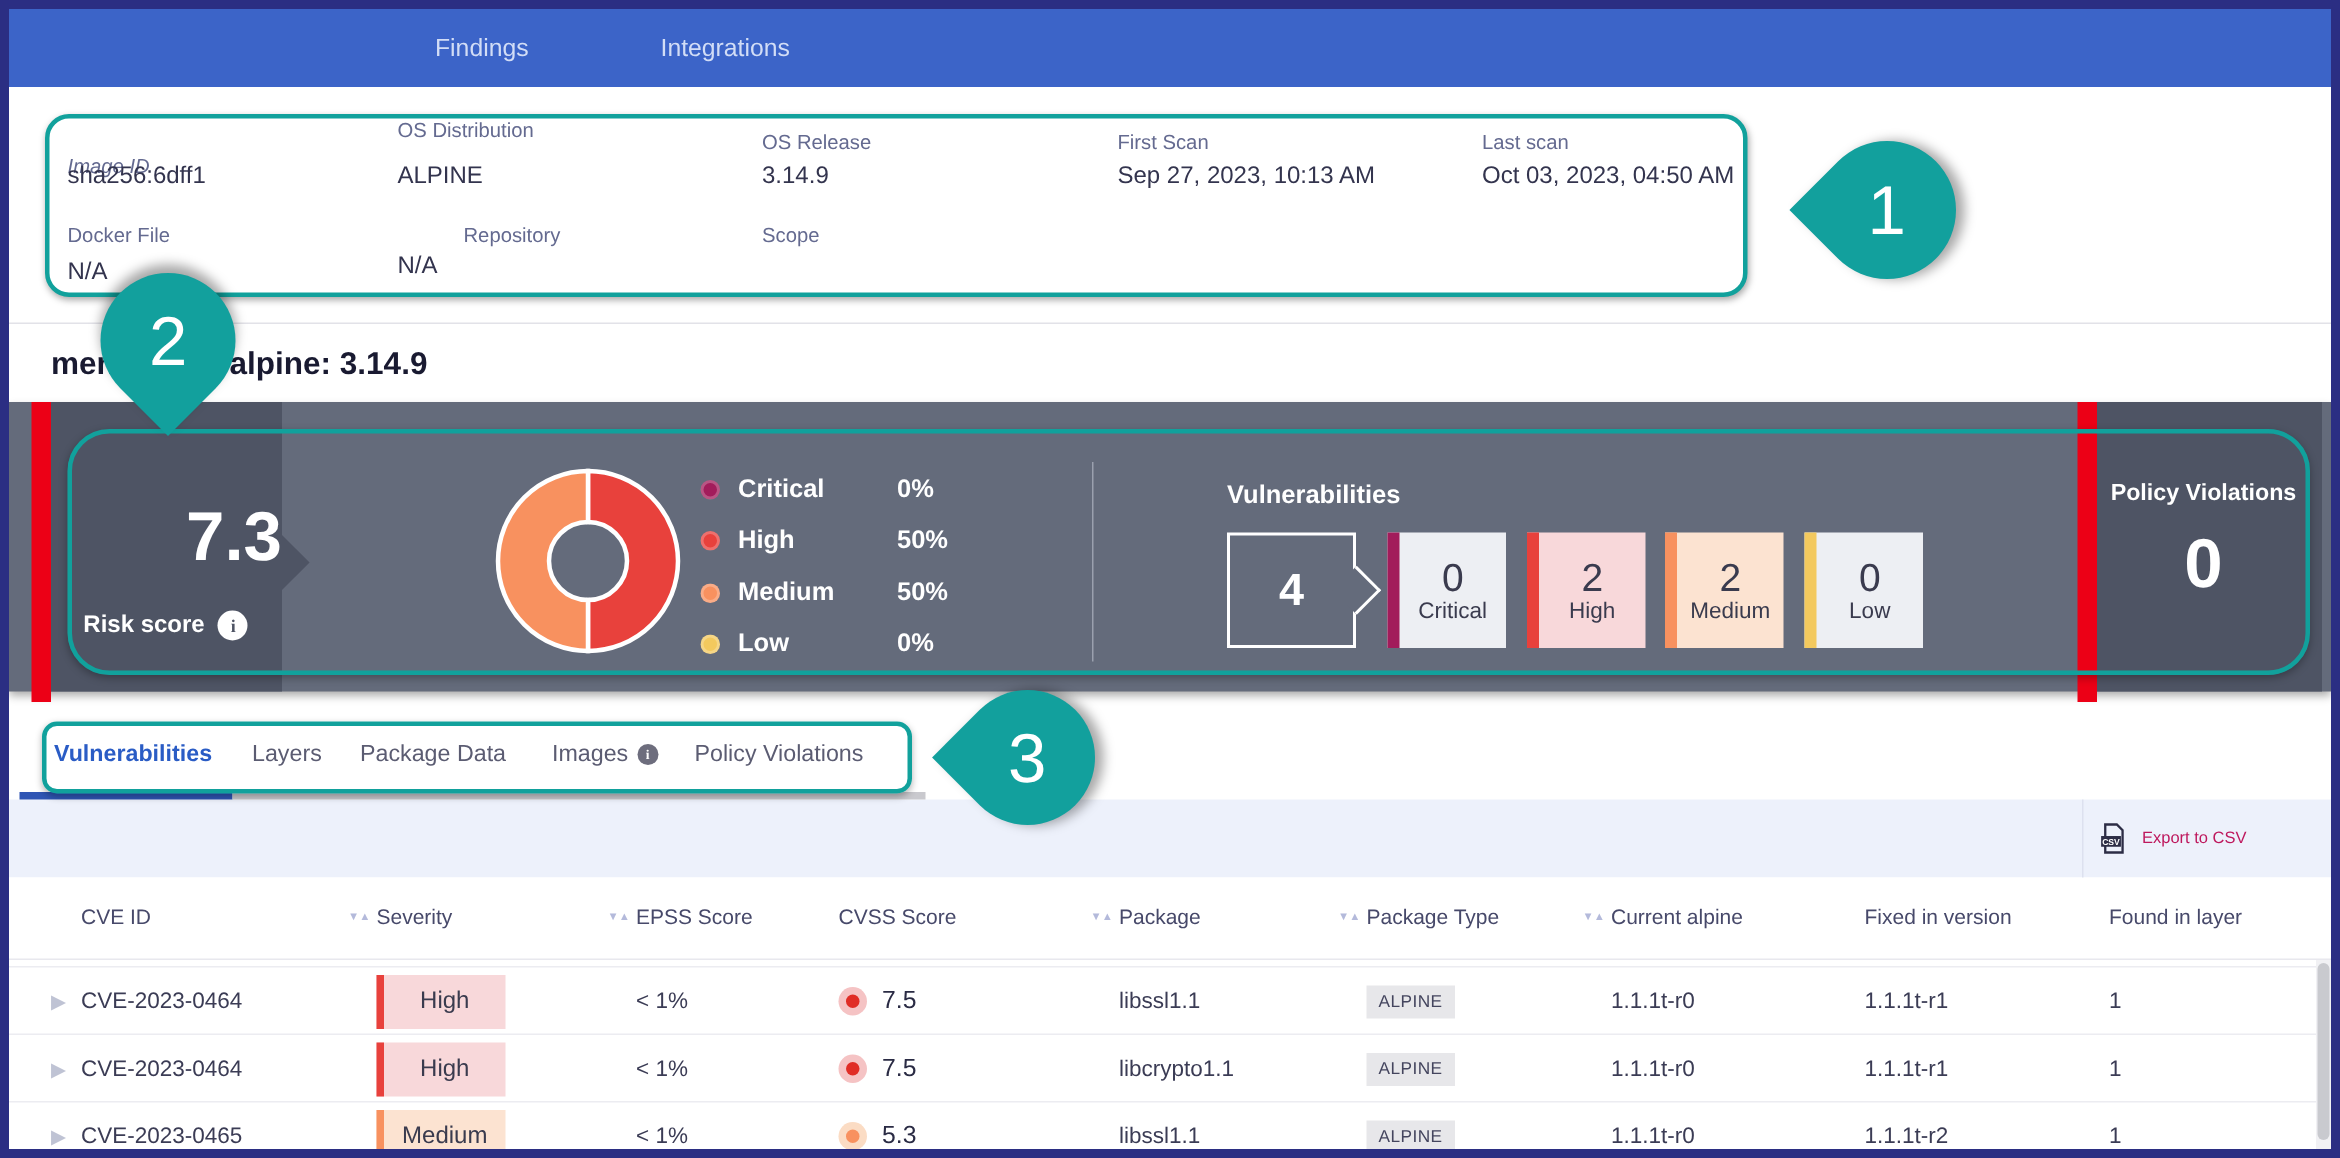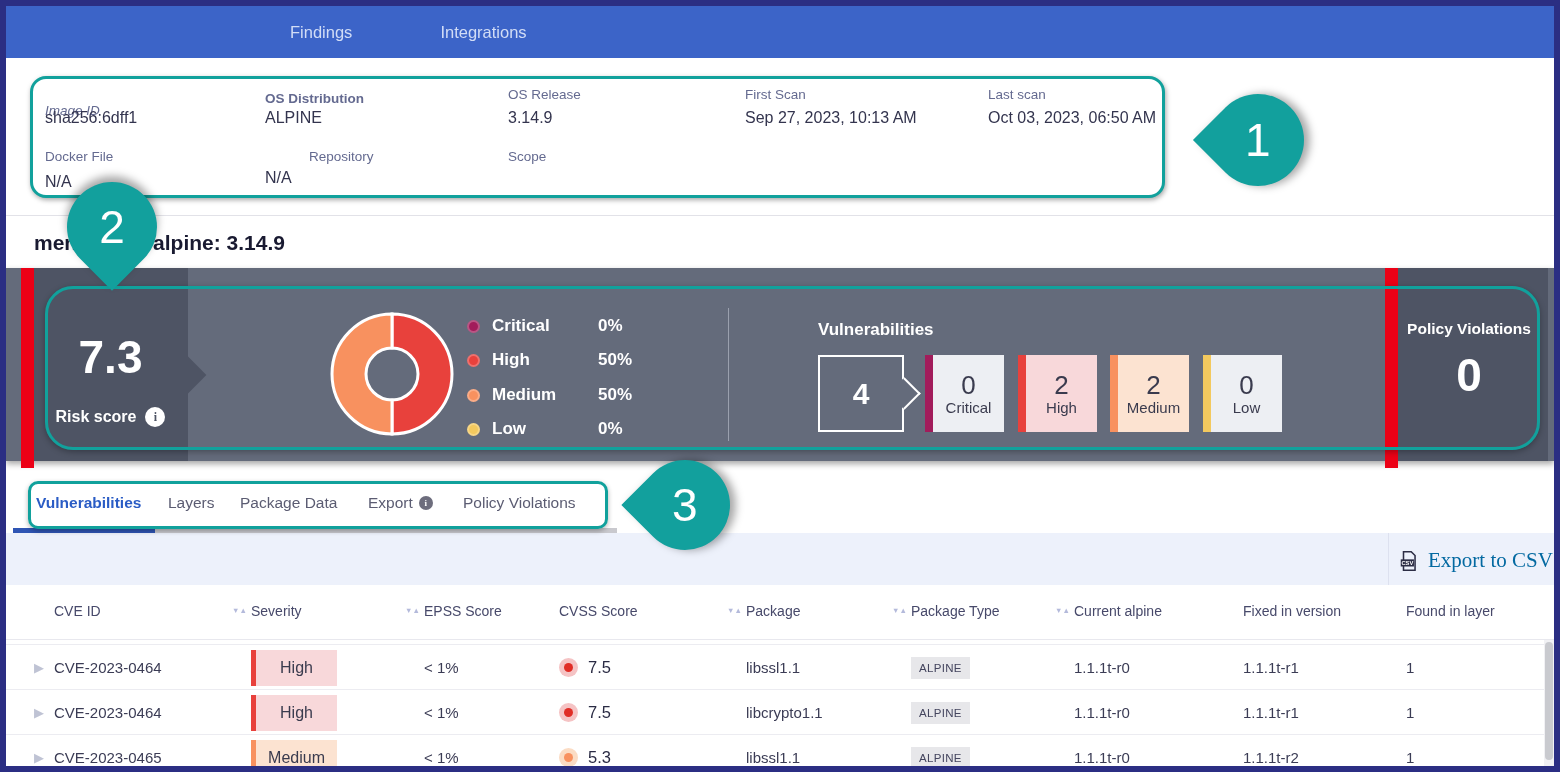--- a/index.html
+++ b/index.html
@@ -29,21 +29,21 @@
   .callout span { color:#fff; font-size:46px; font-weight:300; }
 
   .divider-h { position:absolute; left:6px; top:215px; width:1548px; height:1px; background:#e2e2e8; }
   .page-title { position:absolute; left:34px; top:231px; font-size:21px; font-weight:bold; color:#191a31; }
 
   
   .banner { position:absolute; left:6px; top:268px; width:1548px; height:193px; background:#646b7b; box-shadow:0 3px 6px rgba(0,0,0,.35); }
   .red-stripe { position:absolute; top:268px; width:13px; height:200px; background:#ec0016; z-index:4; }
   .dark-box { position:absolute; top:268px; height:193px; background:#4e5464; }
   .banner-annotation { position:absolute; left:45px; top:286px; width:1495px; height:164px; border:3px solid #11a19c; border-radius:28px; z-index:6; pointer-events:none; box-shadow:0 2px 6px rgba(0,0,0,.3); }
-  .risk-score { position:absolute; left:33px; top:330px; width:155px; text-align:center; color:#fff; font-size:46px; font-weight:bold; z-index:5; }
+  .risk-score { position:absolute; left:33px; top:330px; width:155px; text-align:right; color:#fff; font-size:46px; font-weight:bold; z-index:5; }
   .risk-label-row { position:absolute; left:33px; top:407px; width:155px; display:flex; align-items:center; justify-content:center; gap:9px; z-index:5; color:#fff; font-size:16px; font-weight:bold; }
   .info-circle { width:20px; height:20px; border-radius:50%; background:#fff; color:#4e5464; font-size:12px; font-weight:bold; display:inline-flex; align-items:center; justify-content:center; font-family:"Liberation Serif", serif; }
   .risk-chevron { position:absolute; left:175px; top:362px; width:26px; height:26px; background:#4e5464; transform:rotate(45deg); z-index:4; }
 
   .legend-row { position:absolute; display:flex; align-items:center; gap:12px; z-index:5; }
   .legend-dot { width:13px; height:13px; border-radius:50%; border:2px solid rgba(255,255,255,.25); }
   .legend-label { color:#fff; font-size:17px; font-weight:bold; }
   .legend-value { position:absolute; color:#fff; font-size:17px; font-weight:bold; z-index:5; }
   .vdivider { position:absolute; left:728px; top:308px; width:1px; height:133px; background:#9aa0ae; z-index:5; }
 
@@ -69,21 +69,21 @@
   .tabline-active { position:absolute; left:13px; top:528px; width:142px; height:5px; background:#2f55b4; z-index:3; }
   .tabline-rest { position:absolute; left:155px; top:528px; width:462px; height:5px; background:#c9c9ce; z-index:3; }
 
   
   .toolbar { position:absolute; left:6px; top:533px; width:1548px; height:52px; background:#edf1fb; z-index:2; }
   .items-count { position:absolute; left:34px; top:549px; font-size:15px; color:#4b4c6a; }
   .checkbox { position:absolute; width:17px; height:17px; border:1.5px solid #c3c8da; border-radius:3px; background:#fbfcfe; cursor:pointer; }
   .cb-label { position:absolute; font-size:16px; color:#33344e; white-space:nowrap; }
   .toolbar-vdiv { position:absolute; left:1388px; top:533px; width:1px; height:52px; background:#dde1ef; z-index:3; }
   .export-btn { position:absolute; left:1398px; top:548px; display:flex; align-items:center; gap:8px; cursor:pointer; z-index:3; }
-  .export-label { font-size:21px; color:#0369a1;font-family:Liberation Serif, serif; }
+  .export-label { font-size:11px; color:#be185d; }
 
   
   .thead { position:absolute; left:6px; top:585px; width:1548px; height:55px; background:#fff; border-bottom:1px solid #e8e8ee; z-index:2; }
   .th { position:absolute; top:18px; font-size:14px; color:#47496a; white-space:nowrap; }
   .sort-ic { position:absolute; left:-19px; top:3px; font-size:7.5px; letter-spacing:0px; color:#b4badb; }
   .trow { position:absolute; left:6px; width:1548px; height:45px; border-top:1px solid #ececf1; background:#fff; z-index:2; }
   .trow:first-of-type { border-top:none; }
   .cell { position:absolute; top:0; line-height:45px; font-size:15px; color:#3b3c55; white-space:nowrap; }
   .expander { position:absolute; left:28px; top:0; line-height:45px; font-size:13px; color:#bfc3d4; cursor:pointer; }
   .sev-badge { position:absolute; left:245px; top:5px; width:86px; height:36px; line-height:36px; text-align:center; font-size:16px; color:#3a3b4e; border-left:5px solid; }
@@ -114,28 +114,28 @@
         <span>Findings</span>
       </div>
     <div class="nav-tab">
         <span>Integrations</span>
       </div>
   </div>
 
   <div class="info-panel">
     <span class="fld-label" style="left:12px; top:24px;font-style:italic;">Image ID</span>
     <span class="fld-value" style="left:12px; top:30px;">sha256:6dff1</span>
-    <span class="fld-label" style="left:232px; top:12px;font-weight:bold;">OS Distribution</span>
+    <span class="fld-label" style="left:232px; top:0;">OS Distribution</span>
     <span class="fld-value" style="left:232px; top:30px;">ALPINE</span>
     <span class="fld-label" style="left:475px; top:8px;">OS Release</span>
     <span class="fld-value" style="left:475px; top:30px;">3.14.9</span>
     <span class="fld-label" style="left:712px; top:8px;">First Scan</span>
     <span class="fld-value" style="left:712px; top:30px;">Sep 27, 2023, 10:13 AM</span>
     <span class="fld-label" style="left:955px; top:8px;">Last scan</span>
-    <span class="fld-value" style="left:955px; top:30px;">Oct 03, 2023, 06:50 AM</span>
+    <span class="fld-value" style="left:955px; top:30px;">Oct 03, 2023, 04:50 AM</span>
     <span class="fld-label" style="left:12px; top:70px;">Docker File</span>
     <span class="fld-value" style="left:12px; top:94px;">N/A</span>
     <span class="fld-label" style="left:232px; top:70px;margin-left:44px;">Repository</span>
     <span class="fld-value" style="left:232px; top:90px;">N/A</span>
     <span class="fld-label" style="left:475px; top:70px;">Scope</span>
   </div>
 
   <div class="callout callout-left" style="left:1212px; top:94px;">
       <span>1</span>
     </div>
@@ -219,21 +219,21 @@
   <div class="dtab active" style="left:36px;">
       <span>Vulnerabilities</span>
     </div>
   <div class="dtab" style="left:168px;">
       <span>Layers</span>
     </div>
   <div class="dtab" style="left:240px;">
       <span>Package Data</span>
     </div>
   <div class="dtab" style="left:368px;">
-      <span>Export</span>
+      <span>Images</span>
       <span class="secrets-info">i</span>
     </div>
   <div class="dtab" style="left:463px;">
       <span>Policy Violations</span>
     </div>
   <div class="tabline-active"></div>
   <div class="tabline-rest"></div>
 
   <div class="callout callout-left" style="left:640px; top:460px; width:90px; height:90px;">
       <span>3</span>

